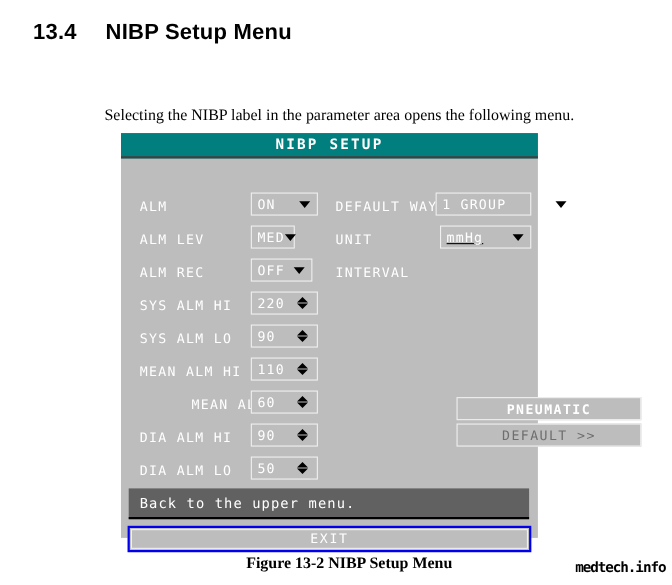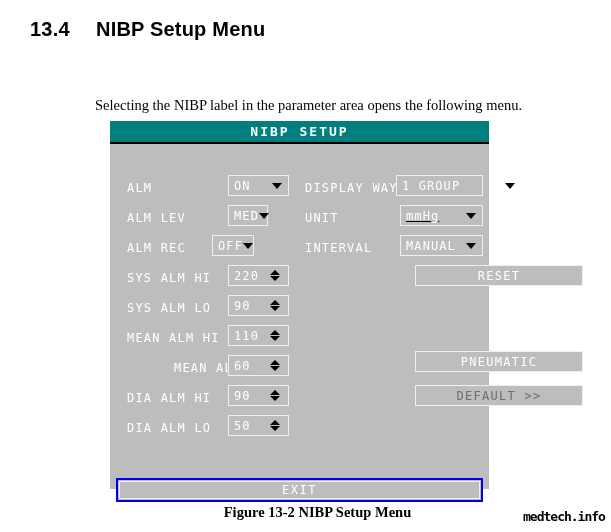--- a/index.html
+++ b/index.html
@@ -31,21 +31,21 @@
     text-shadow:1px 0 0 #fff,-1px 0 0 #fff,0 1px 0 #fff,0 -1px 0 #fff,
                 1px 1px 0 #fff,-1px -1px 0 #fff,1px -1px 0 #fff,-1px 1px 0 #fff;
   }
   
   .dialog{
     position:absolute;left:110px;top:121px;width:379px;height:368px;
     background:#bdbdbd;
     font-family:"DejaVu Sans Mono",monospace;
   }
   .dlg-title{
-    height:21px;background:#017e7e;border-bottom:2px solid #000000;
+    height:21px;background:#017e7e;border-bottom:2px solid #404040;
     color:#ffffff;font-size:13px;font-weight:bold;letter-spacing:2px;
     display:flex;align-items:center;justify-content:center;
   }
   .dlg-body{position:relative;height:345px;}
 
   .lbl{
     position:absolute;color:#ffffff;font-size:12px;letter-spacing:1.2px;
     white-space:nowrap;line-height:14px;
   }
 
@@ -139,21 +139,21 @@
     <div class="lbl" style="left:17px;top:277px;">DIA ALM LO</div>
 
     <div class="ddl" style="left:118px;top:31px;width:61px;">
       <span class="val">ON</span>
       <span class="caret"></span>
     </div>
     <div class="ddl" style="left:118px;top:61px;width:40px;">
       <span class="val">MED</span>
       <span class="caret"></span>
     </div>
-    <div class="ddl" style="left:102px;top:91px;width:42px;">
+    <div class="ddl" style="left:118px;top:91px;width:56px;">
       <span class="val">OFF</span>
       <span class="caret"></span>
     </div>
 
     <div class="spn" style="left:118px;top:121px;">
       <span class="val">220</span>
       <span class="arrows">
           <span class="up"></span>
           <span class="dn"></span>
         </span>
@@ -187,41 +187,37 @@
         </span>
     </div>
     <div class="spn" style="left:118px;top:271px;">
       <span class="val">50</span>
       <span class="arrows">
           <span class="up"></span>
           <span class="dn"></span>
         </span>
     </div>
 
-    <div class="lbl" style="left:195px;top:37px;">DISPLAY WAY</div>
+    <div class="lbl" style="left:195px;top:37px;">DEFAULT WAY</div>
     <div class="lbl" style="left:195px;top:67px;">UNIT</div>
     <div class="lbl" style="left:195px;top:97px;">INTERVAL</div>
 
     <div class="ddl" style="left:286px;top:31px;width:87px;gap:45px;">
       <span class="val">1 GROUP</span>
       <span class="caret"></span>
     </div>
     <div class="ddl" style="left:290px;top:61px;width:83px;text-decoration:underline;">
       <span class="val">mmHg</span>
       <span class="caret"></span>
     </div>
-    <div class="ddl" style="left:290px;top:91px;width:83px;">
-      <span class="val">MANUAL</span>
-      <span class="caret"></span>
-    </div>
-
-    <div class="btn" style="top:121px;">RESET</div>
-    <div class="btn" style="top:207px;">PNEUMATIC</div>
+
+    <div class="btn" style="top:217px;font-weight:bold;">PNEUMATIC</div>
     <div class="btn disabled" style="top:241px;">DEFAULT &gt;&gt;</div>
 
+    <div class="helpbar">Back to the upper menu.</div>
 
     <div class="exit-wrap">
       <div class="exit-btn">EXIT</div>
     </div>
 
   </div>
 </div>
 
 <div class="doc-caption">Figure 13-2 NIBP Setup Menu</div>
 <div class="watermark">medtech.info</div>

